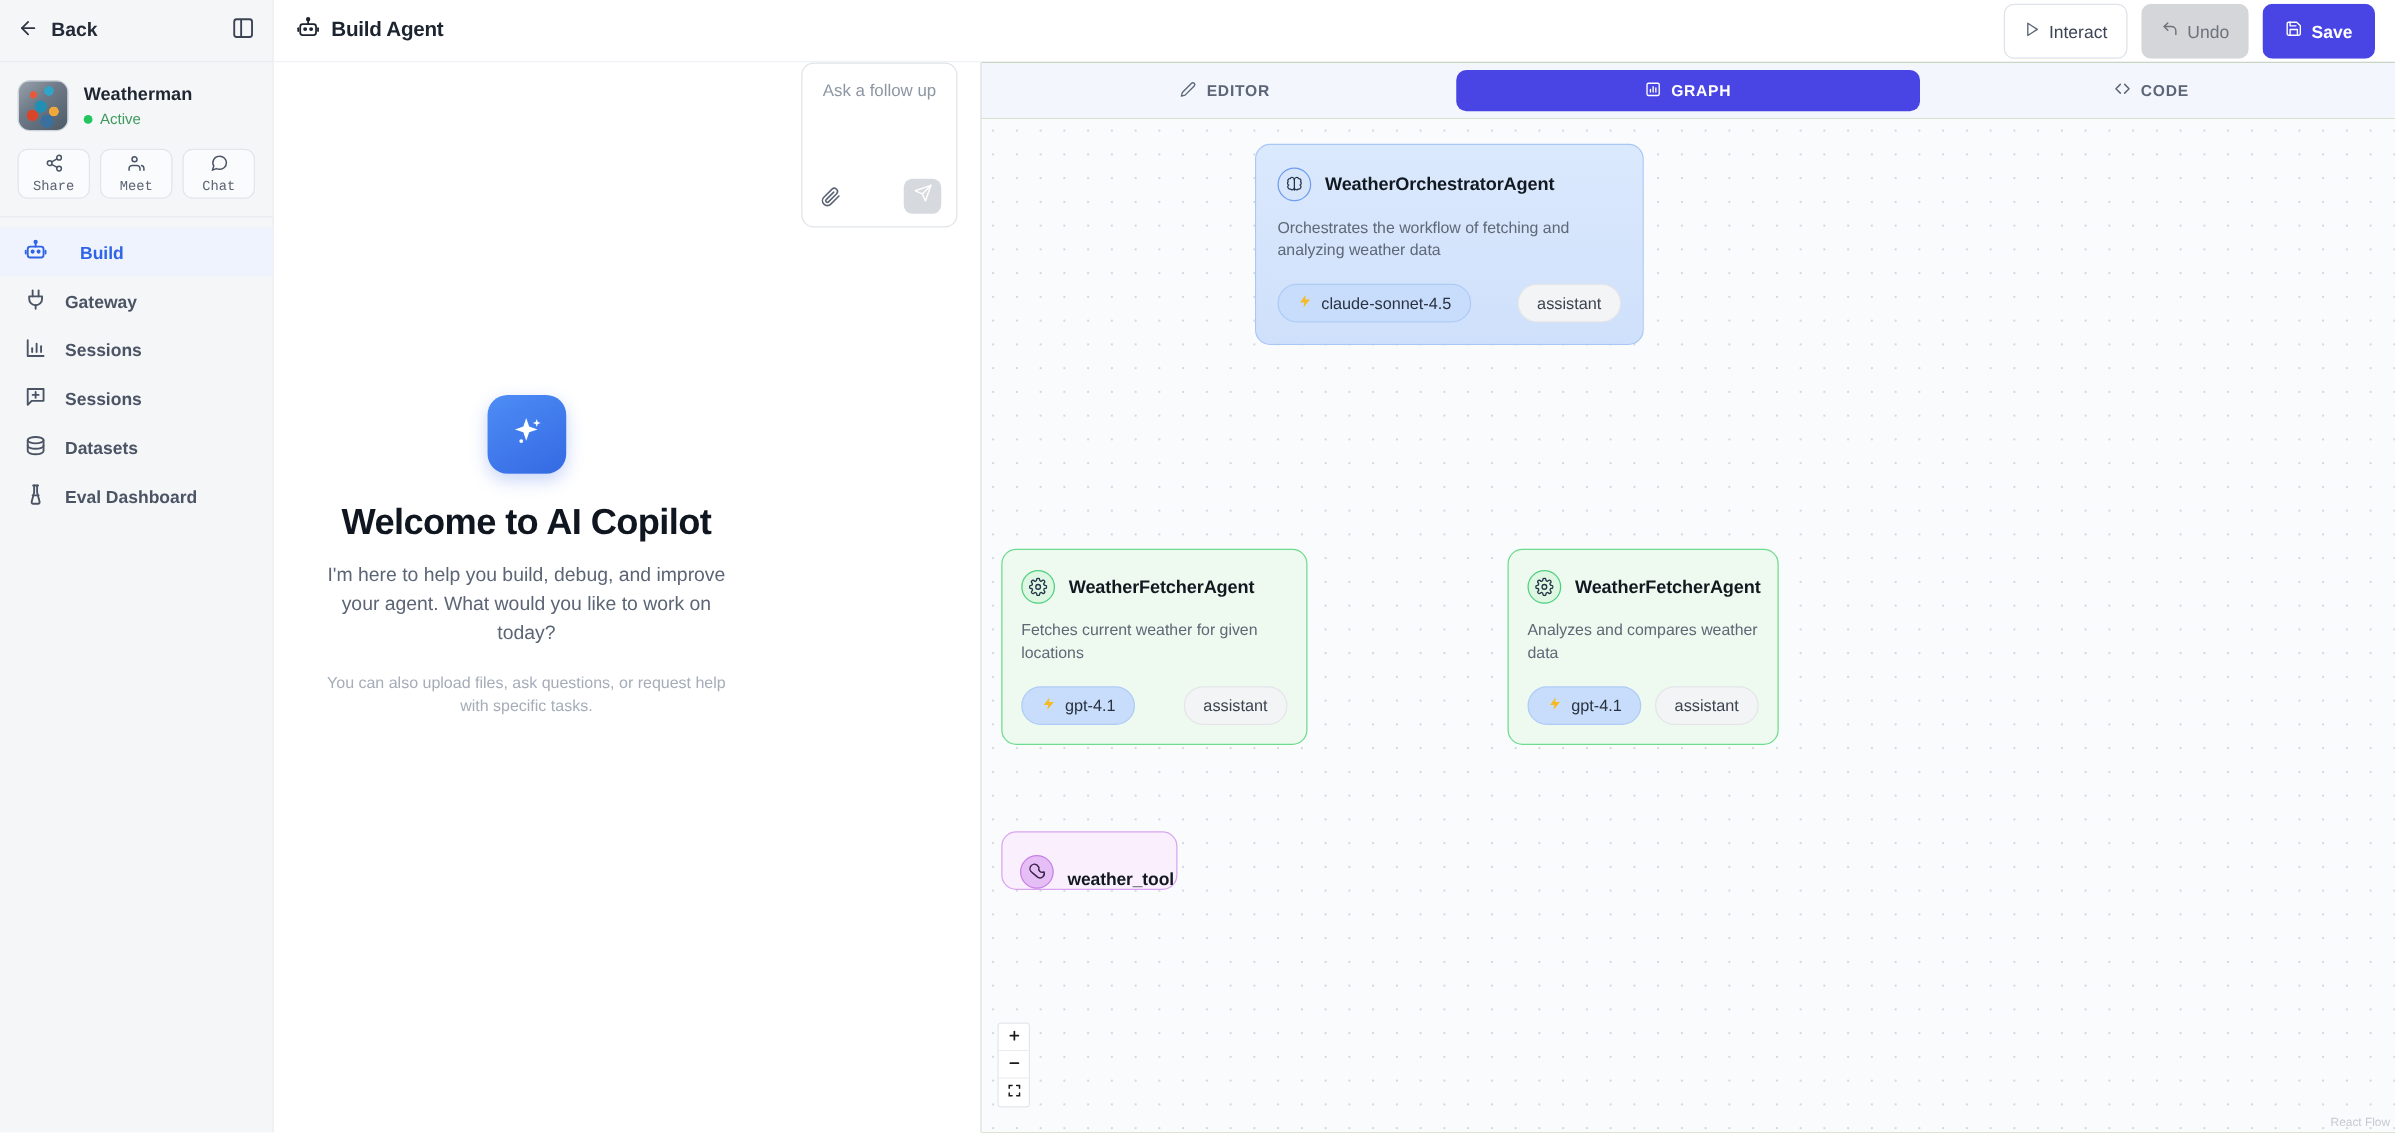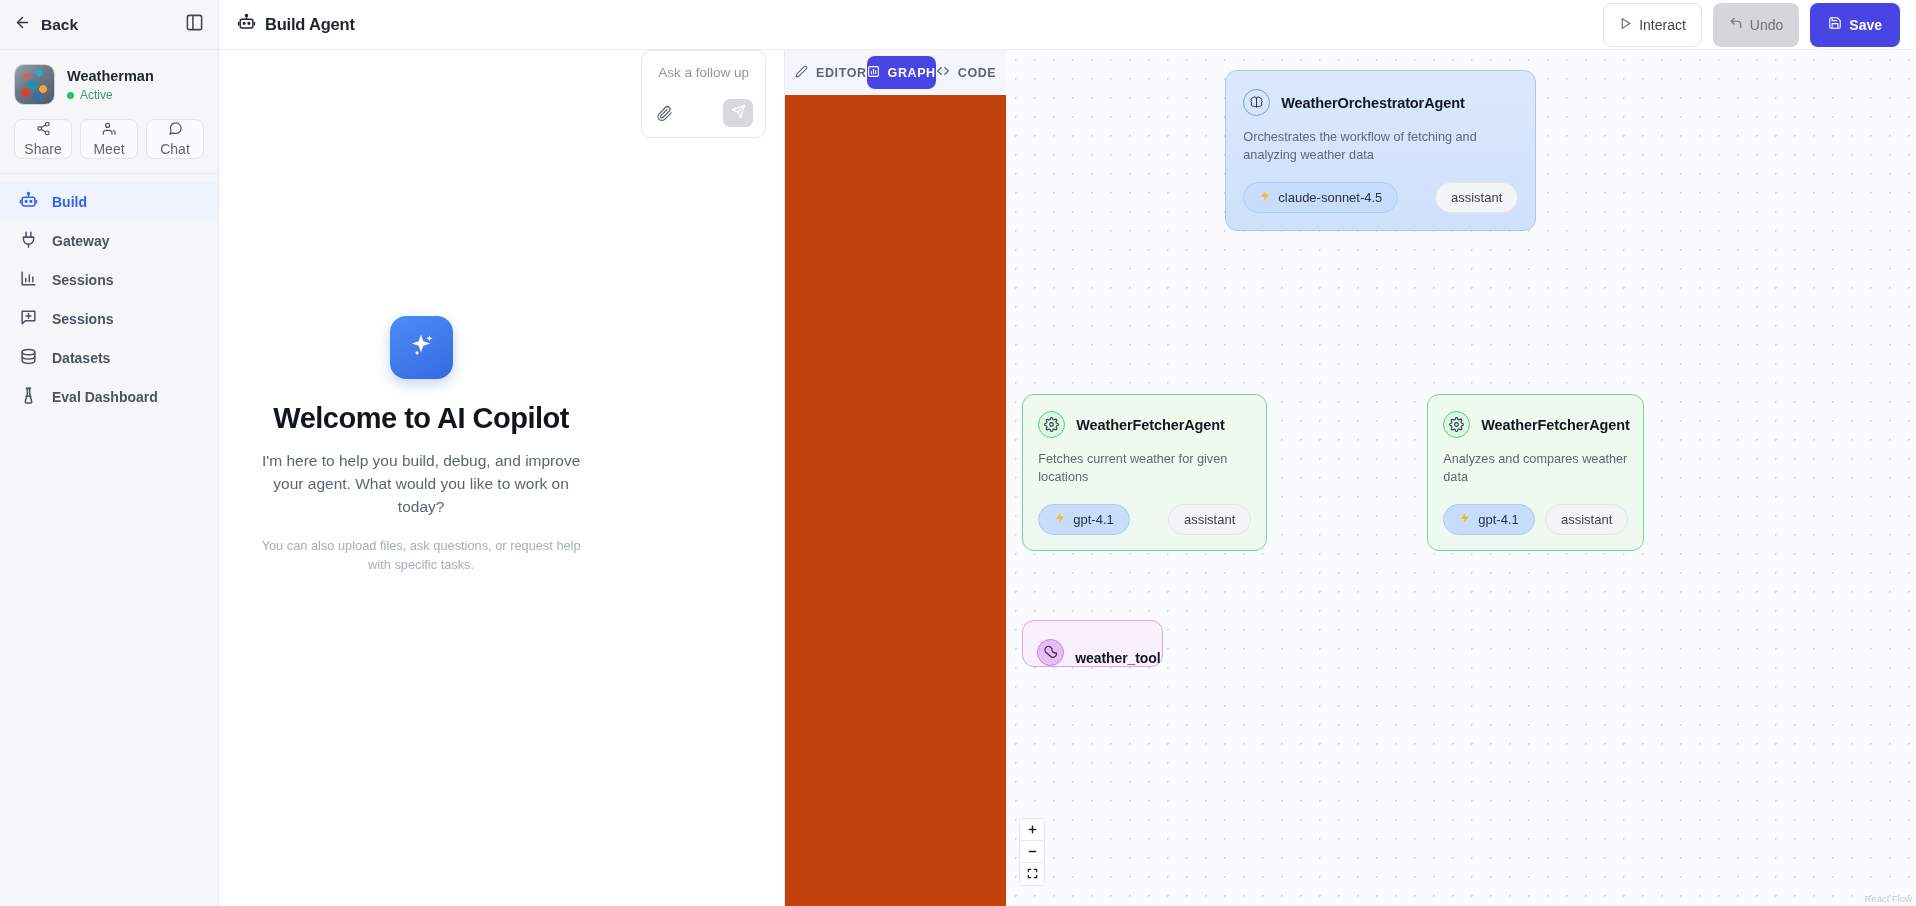--- a/index.html
+++ b/index.html
@@ -64,29 +64,29 @@
   .agent-status { display: flex; align-items: center; gap: 6px; margin-top: 3px; }
   .status-dot { width: 7px; height: 7px; border-radius: 50%; background: #22c55e; }
   .status-text { font-size: 12px; color: #3f9a5e; }
   .quick-actions { display: flex; gap: 8px; margin-top: 14px; padding: 0 14px 14px 14px;
                    border-bottom: 1px solid #e7e9ee; }
   .qa-btn {
     flex: 1; height: 40px; border: 1px solid #e2e5ea; border-radius: 8px; background: #fafbfc;
     display: flex; flex-direction: column; align-items: center; justify-content: center;
     gap: 1px; cursor: pointer;
   }
-  .qa-label { font-size: 14px; color: #5b6573; }
+  .qa-label { font-size: 11px; color: #5b6573; font-family: Liberation Mono, monospace; }
 
   .nav { padding-top: 8px; }
   .nav-item {
     display: flex; align-items: center; gap: 14px; height: 39px; padding: 0 19px;
     cursor: pointer; color: #4a5464; font-size: 14px; font-weight: 600;
   }
   .nav-item.active { background: #eef3fe; color: #2f63e8; }
-  .nav-item.active .nav-label { color: #2f63e8; }
+  .nav-item.active .nav-label { color: #2f63e8; margin-left: 12px; }
   .nav-label { line-height: 1; }
 
   
   .copilot {
     width: 566px; flex-shrink: 0; background: #fff; border-right: 1px solid #e7e9ee;
     display: flex; flex-direction: row; position: relative;
   }
   .copilot-main { flex: 1; display: flex; flex-direction: column; align-items: center;
                   justify-content: center; padding: 0 36px; margin-top: -66px; }
   .spark-badge {
@@ -97,36 +97,36 @@
   }
   .welcome-title { font-size: 29px; font-weight: 700; color: #10161f; letter-spacing: -0.5px;
                    margin-bottom: 14px; text-align: center; }
   .welcome-sub { font-size: 15.5px; color: #5b6575; line-height: 1.5; text-align: center;
                  max-width: 360px; margin-bottom: 17px; }
   .welcome-hint { font-size: 12.8px; color: #a5adb9; line-height: 1.5; text-align: center;
                   max-width: 440px; }
 
   .composer-wrap { padding: 0 18px 18px 18px; }
   .composer {
-    border: 1px solid #dfe3e9; border-radius: 10px; height: 88px; background: #fff;
+    border: 1px solid #dfe3e9; border-radius: 10px; height: 132px; background: #fff;
     position: relative; padding: 14px 16px;
   }
   .composer-placeholder { font-size: 13.5px; color: #8d96a3; }
   .composer-bottom {
     position: absolute; left: 14px; right: 12px; bottom: 10px;
     display: flex; align-items: center;
   }
   .attach-btn { cursor: pointer; display: flex; align-items: center; }
   .send-btn {
     margin-left: auto; width: 30px; height: 28px; border-radius: 7px; background: #d6d9de;
     display: flex; align-items: center; justify-content: center; cursor: pointer;
   }
 
   
-  .graph-pane { flex: 1; display: flex; flex-direction: row; min-width: 0; background: #c2410c; }
+  .graph-pane { flex: 1; display: flex; flex-direction: column; min-width: 0; background: #4d7c0f; }
   .tabbar {
     height: 45px; background: #f3f6fd; display: flex; align-items: center;
     padding: 0 10px; gap: 0; flex-shrink: 0;
   }
   .tab {
     flex: 1; height: 33px; display: flex; align-items: center; justify-content: center;
     gap: 8px; font-size: 12.5px; font-weight: 600; letter-spacing: .6px;
     color: #5c6676; cursor: pointer; border-radius: 8px;
   }
   .tab.active { background: #4945e4; color: #fff; }

